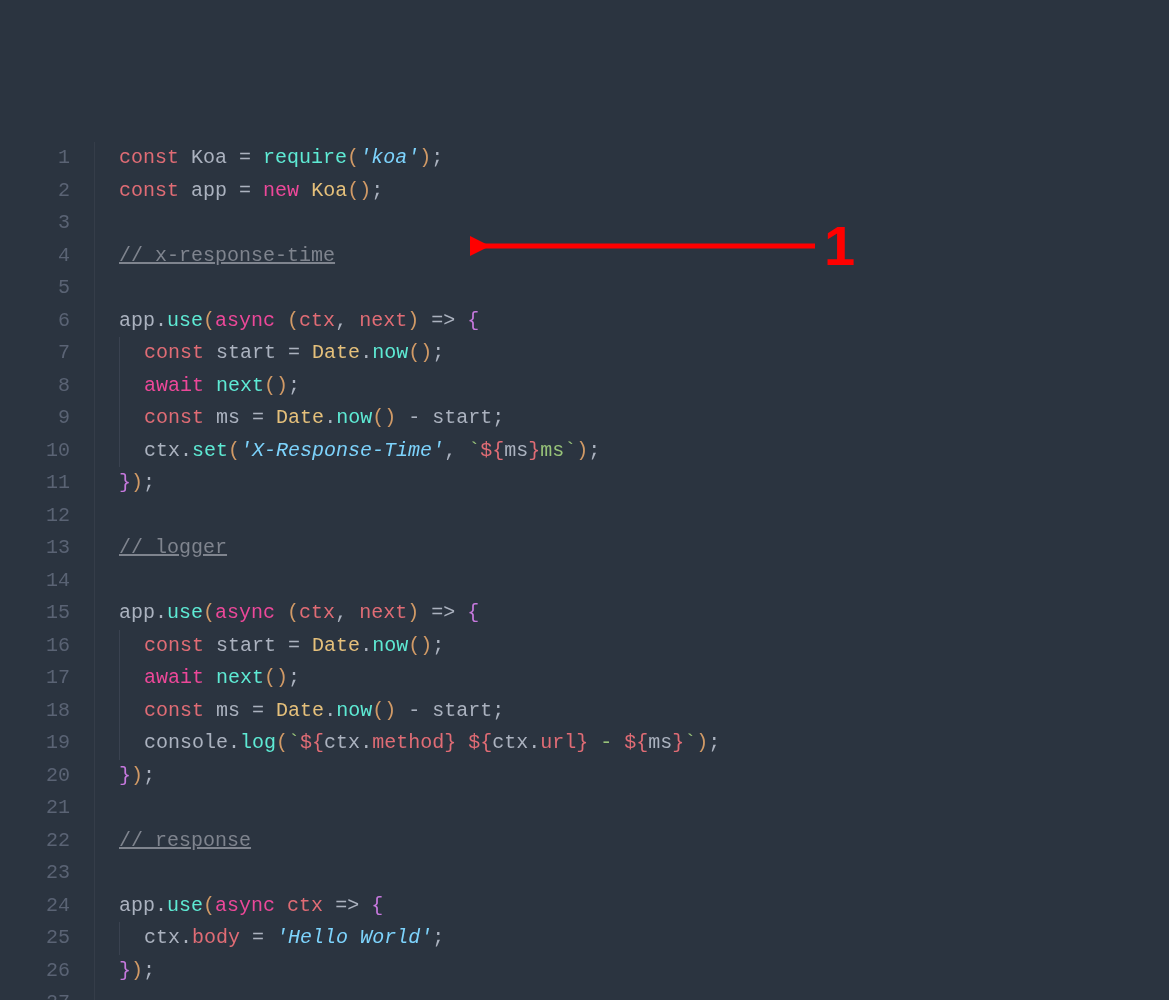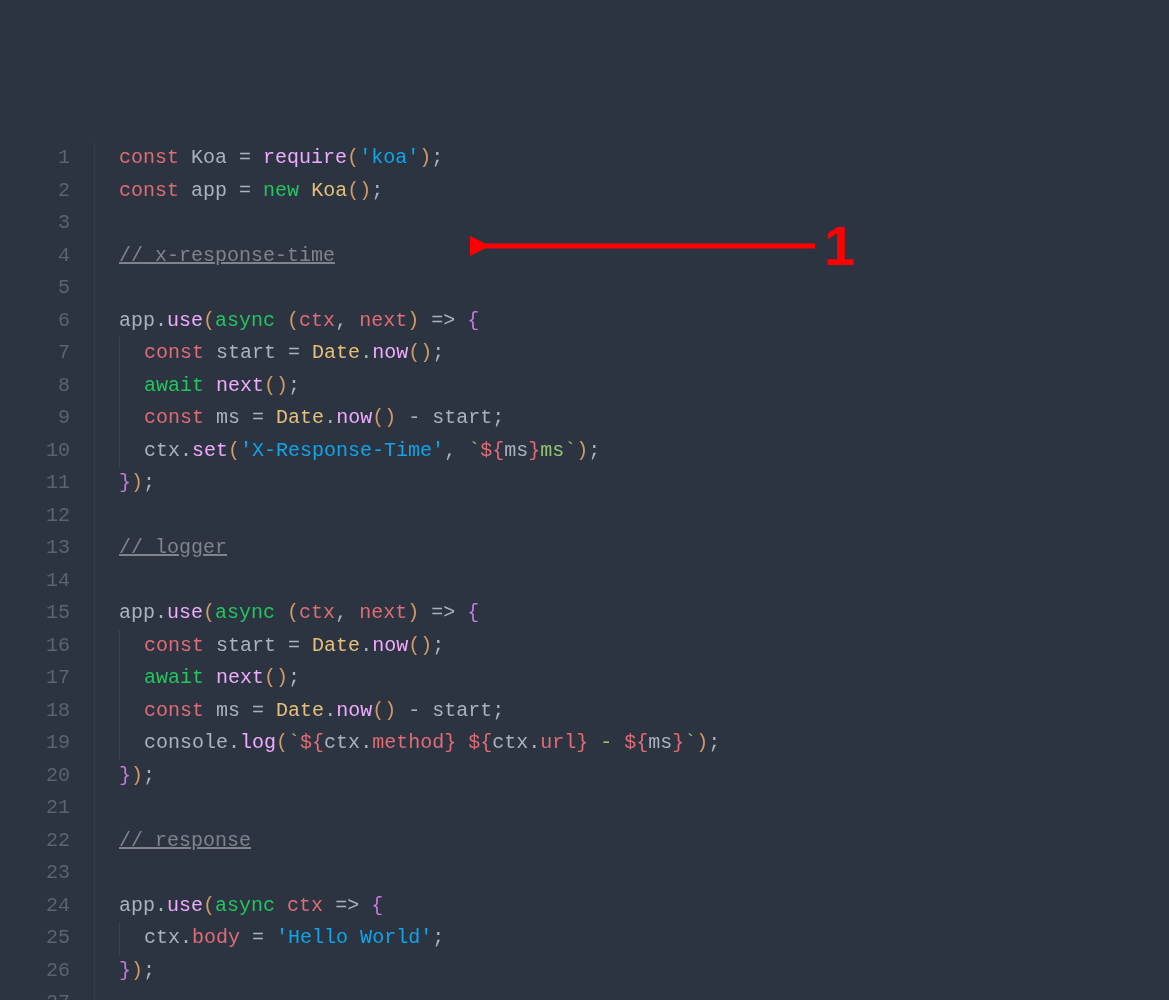--- a/index.html
+++ b/index.html
@@ -35,31 +35,31 @@
   }
   .code .line { display: block; height: 32.5px; }
   .indent-guide {
     border-left: 1px solid #3a4250;
     display: inline-block;
     height: 32.5px;
     vertical-align: top;
     box-sizing: border-box;
   }
   
-  .tk-keyword  { color: #22c55e; }
+  .tk-keyword  { color: #ec4899; }
   .tk-storage  { color: #e06c75; text-align: right; }
   .tk-ident    { color: #abb2bf; }
-  .tk-func     { color: #f0abfc; font-family: Liberation Mono, monospace; }
+  .tk-func     { color: #5eead4; font-family: Liberation Mono, monospace; }
   .tk-prop     { color: #e06c75; }
   .tk-class    { color: #e5c07b; }
   .tk-op       { color: #abb2bf; }
   .tk-punct    { color: #abb2bf; }
   .tk-paren    { color: #d19a66; }
   .tk-brace    { color: #c678dd; }
-  .tk-string   { color: #0ea5e9; }
+  .tk-string   { color: #7dd3fc; font-style: italic; }
   .tk-template { color: #98c379; }
   .tk-interp   { color: #e06c75; }
   .tk-comment  { color: #7f848e; text-decoration: underline; }
 
   .annotation {
     position: absolute;
     left: 470px;
     top: 218px;
     color: #ff0000;
     font-family: -apple-system, BlinkMacSystemFont, "Segoe UI", Arial, sans-serif;

